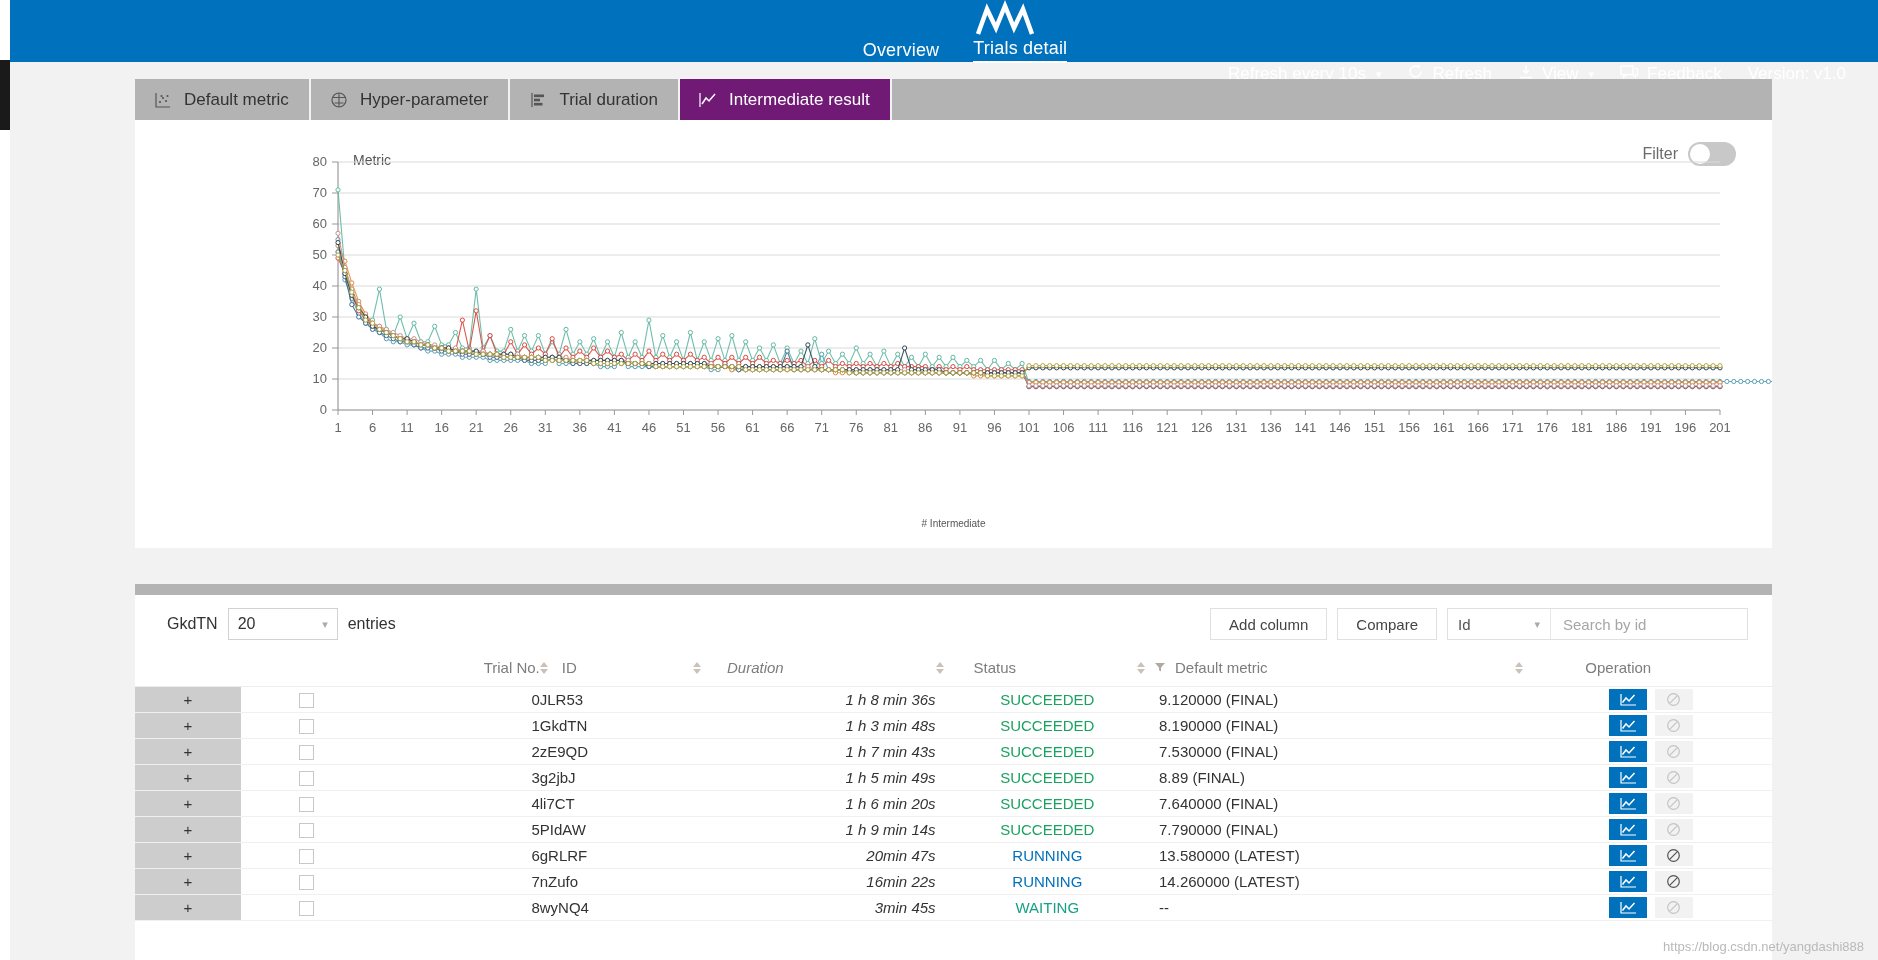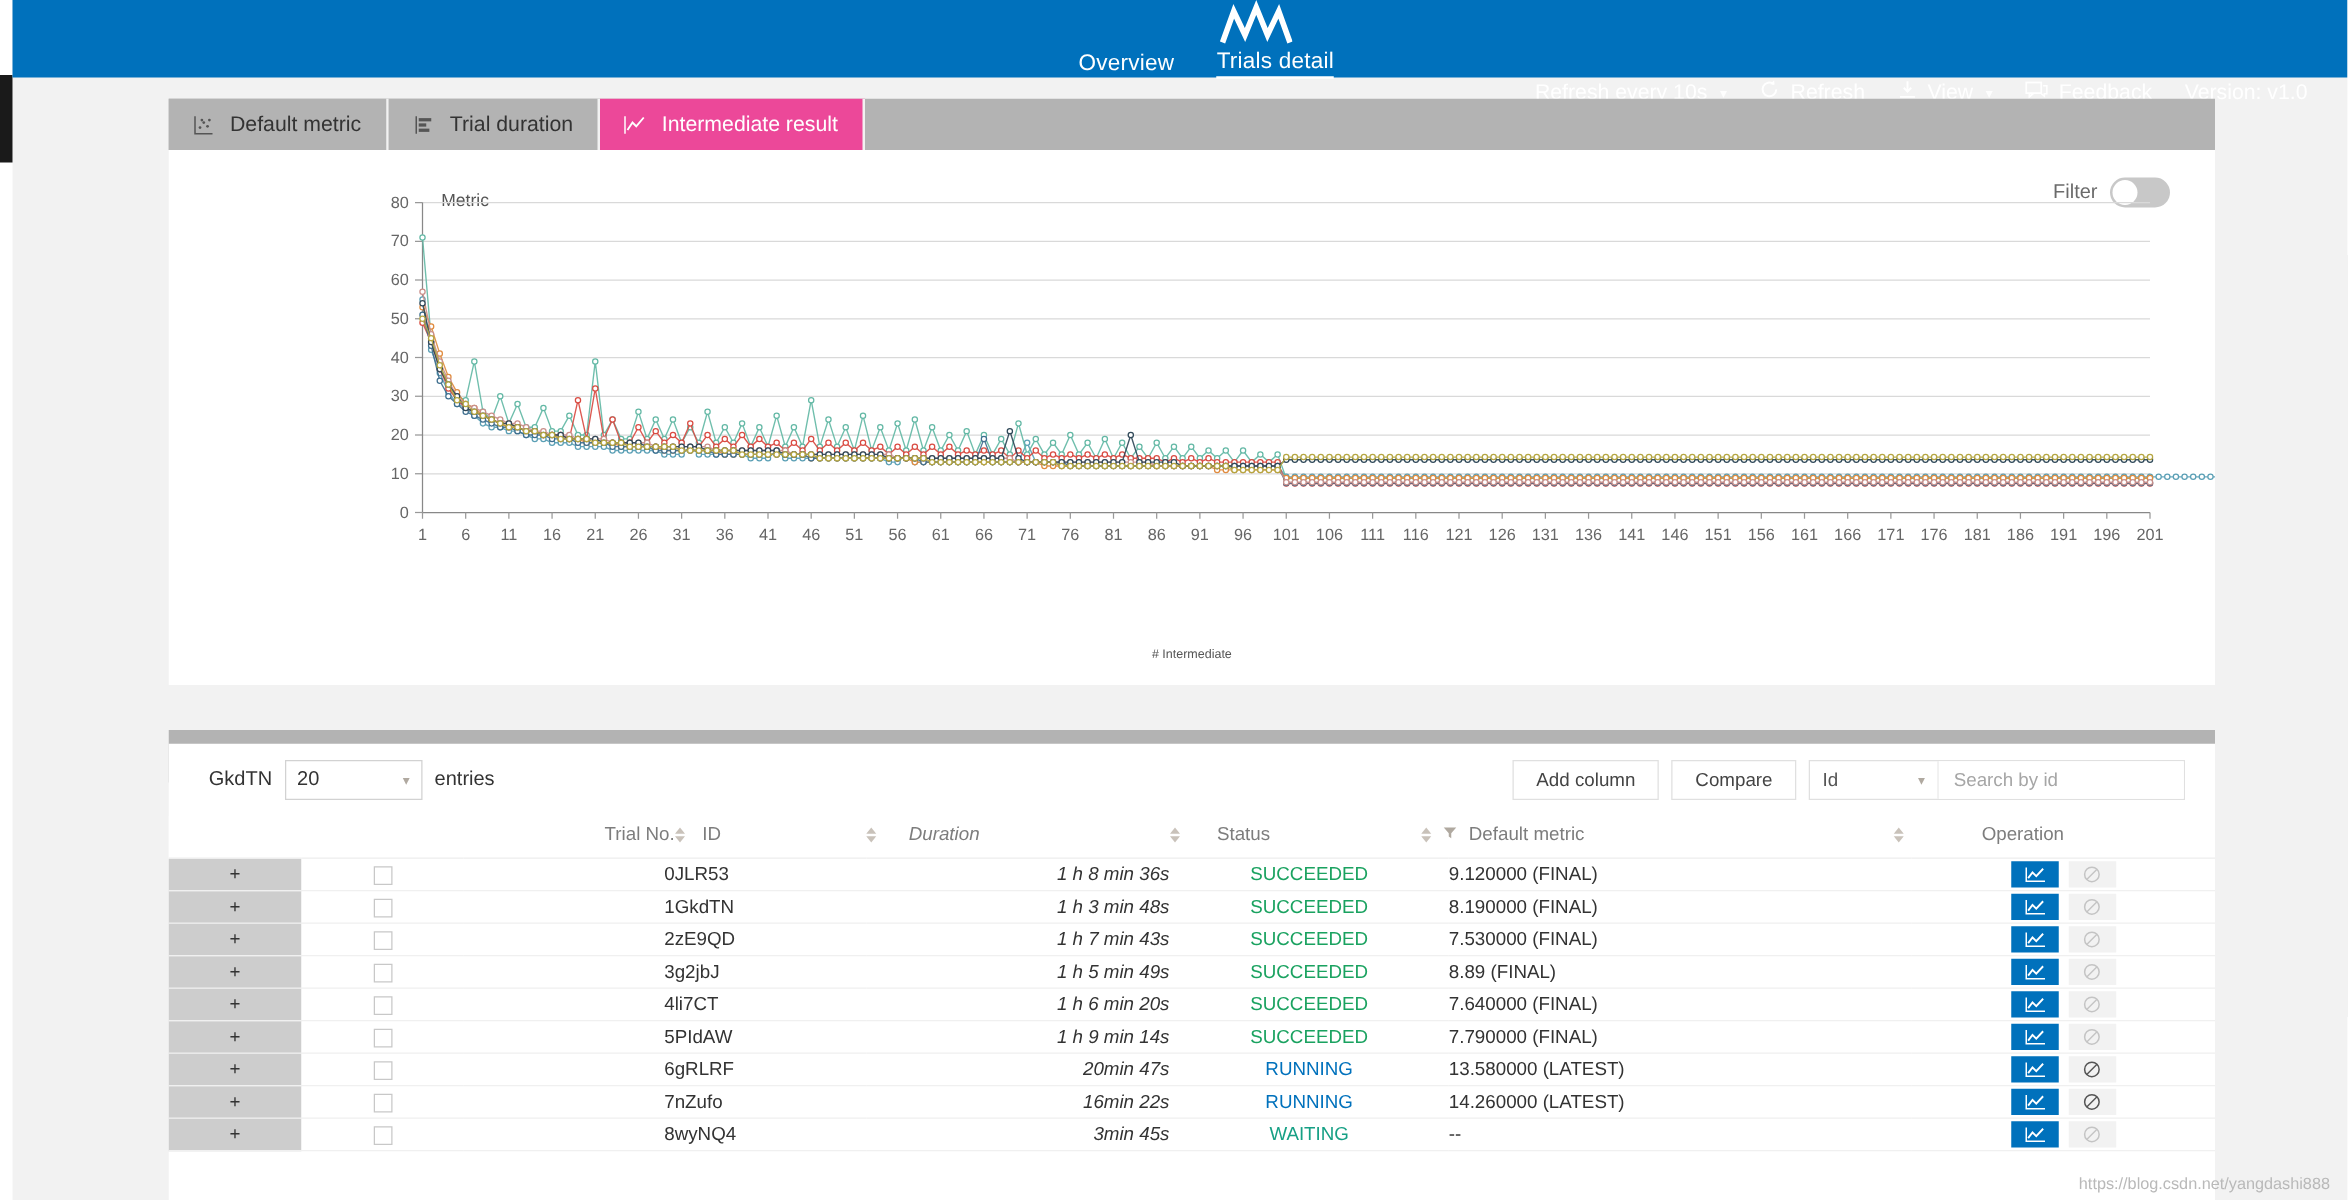--- a/index.html
+++ b/index.html
@@ -34,21 +34,21 @@
   
   .tabstrip {
     position: absolute; left: 135px; top: 79px; width: 1637px; height: 41px;
     background: #b3b3b3; display: flex; align-items: stretch;
   }
   .tab {
     display: flex; align-items: center; gap: 11px;
     padding: 0 20px 0 18px; font-size: 17px; color: #333; cursor: pointer;
     background: #b3b3b3; border-right: 2px solid #f2f2f2;
   }
-  .tab.active { background: #ec4899; color: #ffffff; }
+  .tab.active { background: #701a75; color: #ffffff; }
   .tab .ticon { width: 20px; height: 20px; display: inline-flex; align-items: center; justify-content: center; }
 
   
   .chart-panel {
     position: absolute; left: 135px; top: 120px; width: 1637px; height: 428px;
     background: #ffffff;
   }
   .filter-row { position: absolute; right: 36px; top: 22px; display: flex; align-items: center; gap: 10px; }
   .filter-label { font-size: 16px; color: #6b6b6b; }
   .toggle { width: 48px; height: 24px; border-radius: 12px; background: #c8c8c8; position: relative; cursor: pointer; }
@@ -191,20 +191,29 @@
         <svg width="18" height="18" viewBox="0 0 18 18">
           <path d="M2 2 L2 16 L16 16" fill="none" stroke="#555" stroke-width="1.2"></path>
           <circle cx="6" cy="11" r="1.1" fill="#555"></circle>
             <circle cx="9" cy="7" r="1.1" fill="#555"></circle>
           <circle cx="12" cy="10" r="1.1" fill="#555"></circle>
             <circle cx="13.5" cy="5" r="1.1" fill="#555"></circle>
           <circle cx="7.5" cy="5" r="1.1" fill="#555"></circle>
         </svg>
       </span>
       <span>Default metric</span>
+    </div>
+    <div class="tab">
+      <span class="ticon">
+        <svg width="18" height="18" viewBox="0 0 18 18">
+          <circle cx="9" cy="9" r="7" fill="none" stroke="#555" stroke-width="1.2"></circle>
+          <path d="M9 2 L9 16 M3 6.5 L15 6.5 M4.5 12 L13.5 12" stroke="#555" stroke-width="1.1" fill="none"></path>
+        </svg>
+      </span>
+      <span>Hyper-parameter</span>
     </div>
     <div class="tab">
       <span class="ticon">
         <svg width="18" height="18" viewBox="0 0 18 18">
           <path d="M3 2 L3 16" stroke="#555" stroke-width="1.2"></path>
           <rect x="5" y="3.5" width="10" height="2.6" fill="#555"></rect>
           <rect x="5" y="7.7" width="6" height="2.6" fill="#555"></rect>
           <rect x="5" y="11.9" width="8.5" height="2.6" fill="#555"></rect>
         </svg>
       </span>

